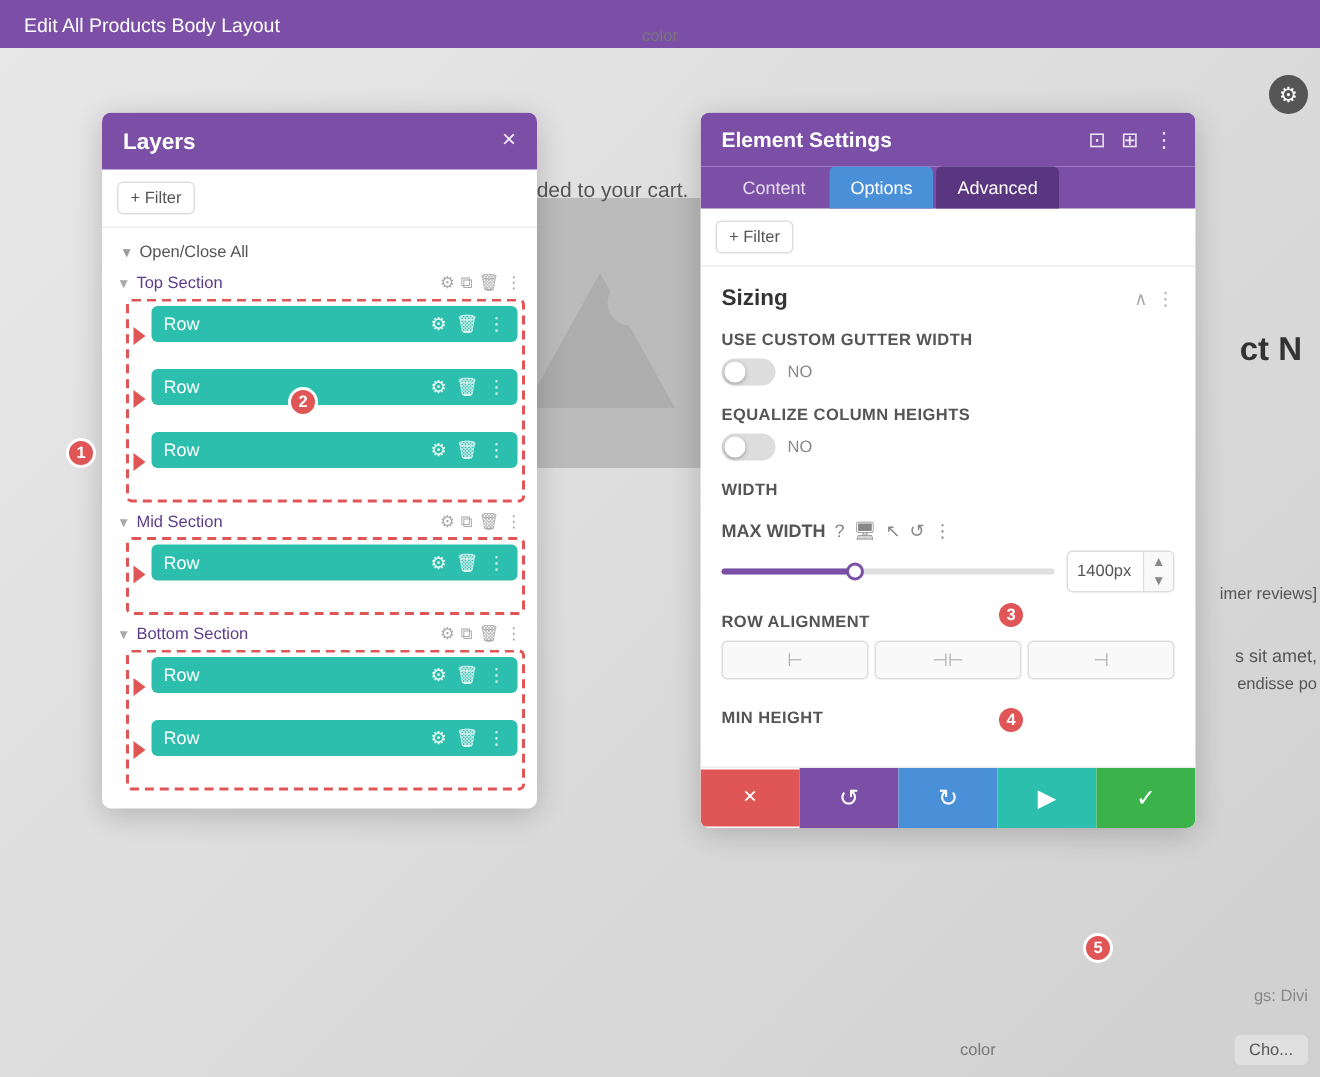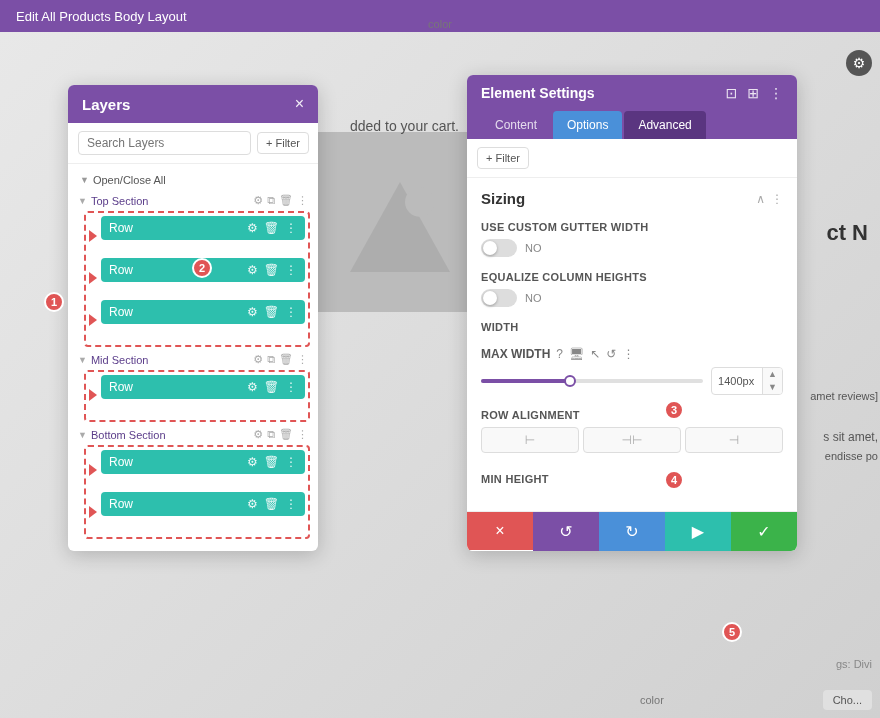--- a/index.html
+++ b/index.html
@@ -30,23 +30,23 @@
       top: 80px;
       left: 340px;
       color: #555;
       font-size: 14px;
       padding: 10px;
     }
 
     
     .layers-panel {
       position: absolute;
-      top: 85px;
+      top: 75px;
       left: 68px;
-      width: 250px;
+      width: 290px;
       background: white;
       border-radius: 6px;
       box-shadow: 0 4px 20px rgba(0,0,0,0.2);
       overflow: hidden;
     }
 
     .layers-header {
       background: #7b4fa6;
       color: white;
       padding: 10px 14px;
@@ -621,21 +621,21 @@
 </div>
 
 <div class="cart-text" style="position:absolute; top:108px; left:340px; color:#555; font-size:14px;">
   <span>dded to your cart.</span>
 </div>
 
 <div style="position:absolute; top:220px; right:12px; font-size:22px; font-weight:bold; color:#333;">
   <span>ct N</span>
 </div>
 <div style="position:absolute; top:390px; right:2px; font-size:11px; color:#555;">
-  <span>amet reviews]</span>
+  <span>imer reviews]</span>
 </div>
 <div style="position:absolute; top:430px; right:2px; font-size:12px; color:#555;">
   <span>s sit amet,</span>
 </div>
 <div style="position:absolute; top:450px; right:2px; font-size:11px; color:#555;">
   <span>endisse po</span>
 </div>
 
 <div style="position:absolute; bottom:48px; right:8px; font-size:11px; color:#888;">
   <span>gs: Divi</span>
@@ -645,21 +645,20 @@
   <span>color</span>
 </div>
 
 <div class="layers-panel">
   <div class="layers-header">
     <span class="layers-header-title">Layers</span>
     <span class="layers-header-close">×</span>
   </div>
 
   <div class="layers-search">
-    <input type="text" placeholder="Search Layers" style="">
     <button class="filter-btn">+ Filter</button>
   </div>
 
   <div class="layers-body">
     <div class="open-close-all">
       <span style="font-size:9px; color:#999;">▼</span>
       <span>Open/Close All</span>
     </div>
 
     <div class="section-item">

